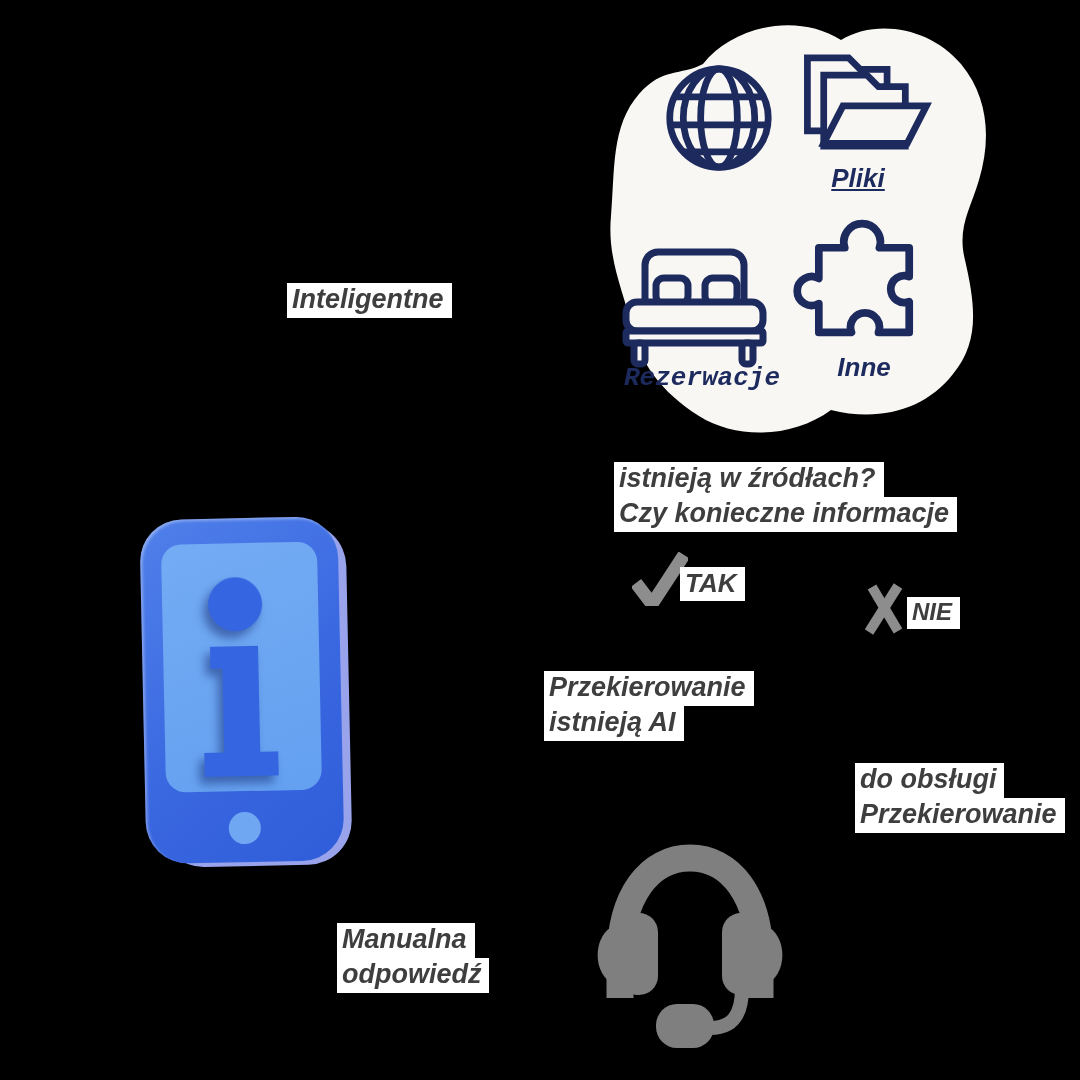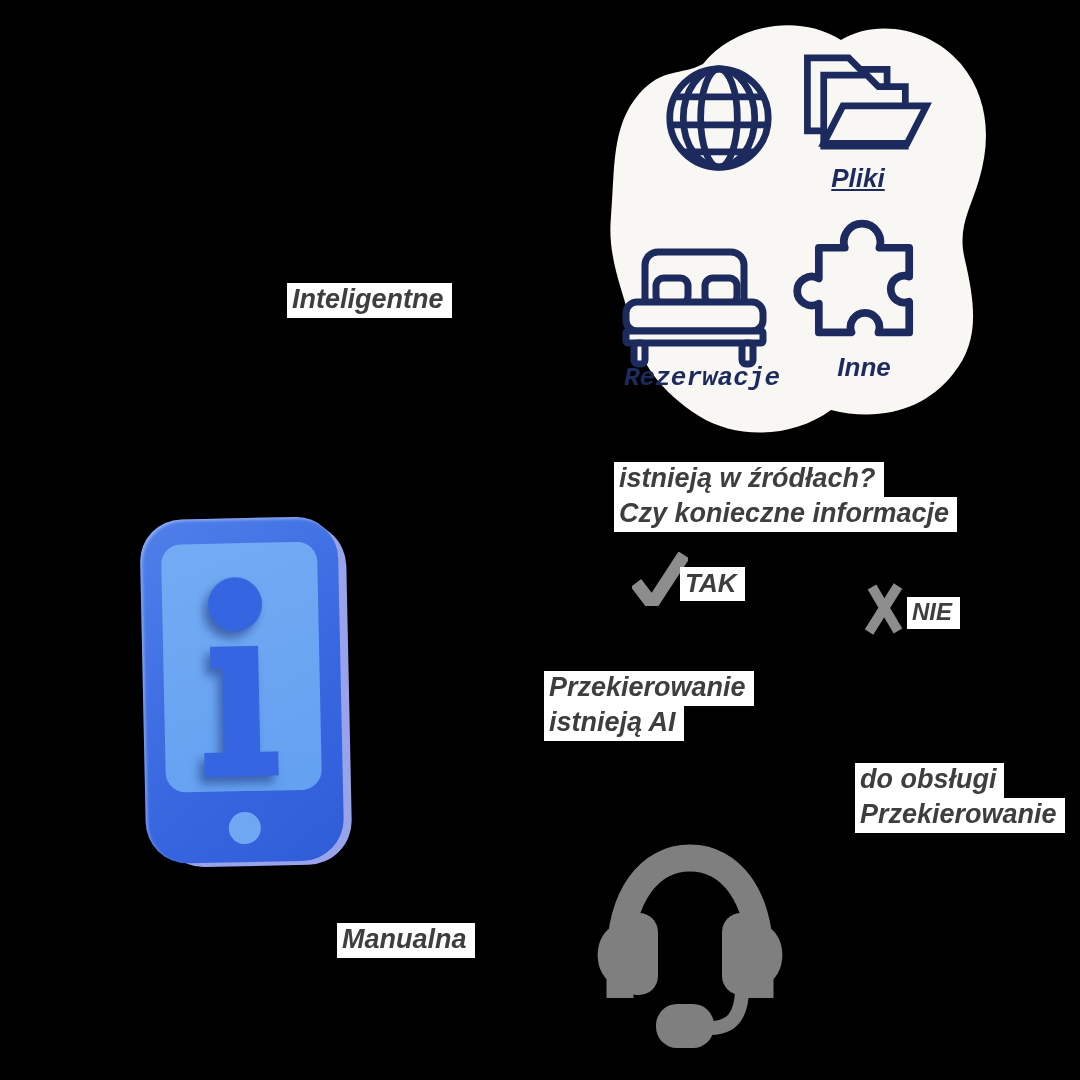--- a/index.html
+++ b/index.html
@@ -121,15 +121,16 @@
     <rect x="38" y="73" width="40" height="82" rx="19"></rect>
     <rect x="142" y="73" width="40" height="82" rx="19"></rect>
     <path d="M34 86 A22 30 0 0 0 34 144 Z"></path>
     <path d="M186 86 A22 30 0 0 1 186 144 Z"></path>
     <path d="M162 148 C162 178 150 188 130 188" fill="none" stroke="#7f7f7f" stroke-width="14" stroke-linecap="round"></path>
     <rect x="76" y="164" width="58" height="44" rx="21"></rect>
   </svg>
 
   <div class="tag" style="left:337px;top:923px;">
     <span class="line">Manualna</span>
+    <span class="line">odpowiedź</span>
   </div>
 
 </div>
 
 </body></html>

